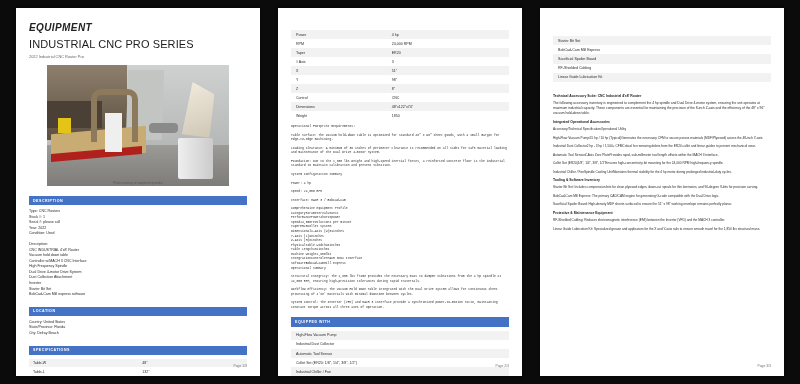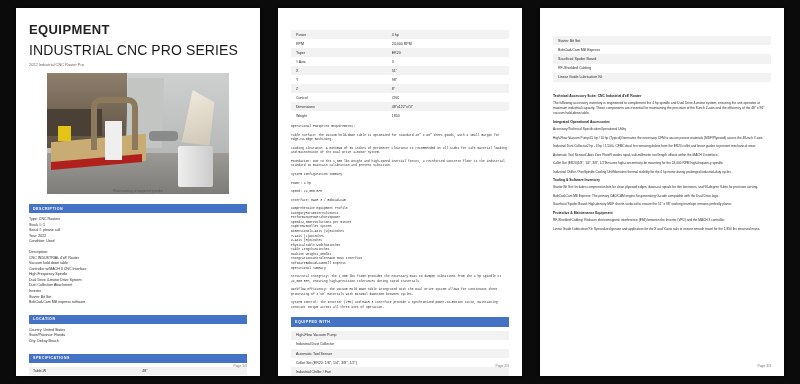--- a/index.html
+++ b/index.html
@@ -17,25 +17,25 @@
   .page {
     width: 244px; height: 368px;
     background: #ffffff;
     position: relative;
     padding: 14px 13px 12px 13px;
     overflow: hidden;
     box-shadow: 0 0 3px rgba(0,0,0,.6);
   }
   
   .doc-kicker {
-    font-size: 13px; font-weight: bold; letter-spacing: .4px;
-    color: #222; margin-bottom: 5px;
+    font-size: 10px; font-weight: bold; letter-spacing: .4px;
+    color: #222; margin-bottom: 5px; font-style: italic;
   }
   .doc-title {
-    font-size: 14px; color: #1d1d1d; letter-spacing: .1px;
+    font-size: 11px; color: #1d1d1d; letter-spacing: .1px;
     margin-bottom: 4px; white-space: nowrap;
   }
   .doc-sub {
     font-size: 3.9px; color: #666; margin-bottom: 6px;
   }
   .photo {
     width: 182px; height: 121px; margin: 0 auto 10px auto;
     position: relative; overflow: hidden;
     background: linear-gradient(180deg,#d9d7d2 0%,#c9c6c0 45%,#b9b6b0 100%);
   }

